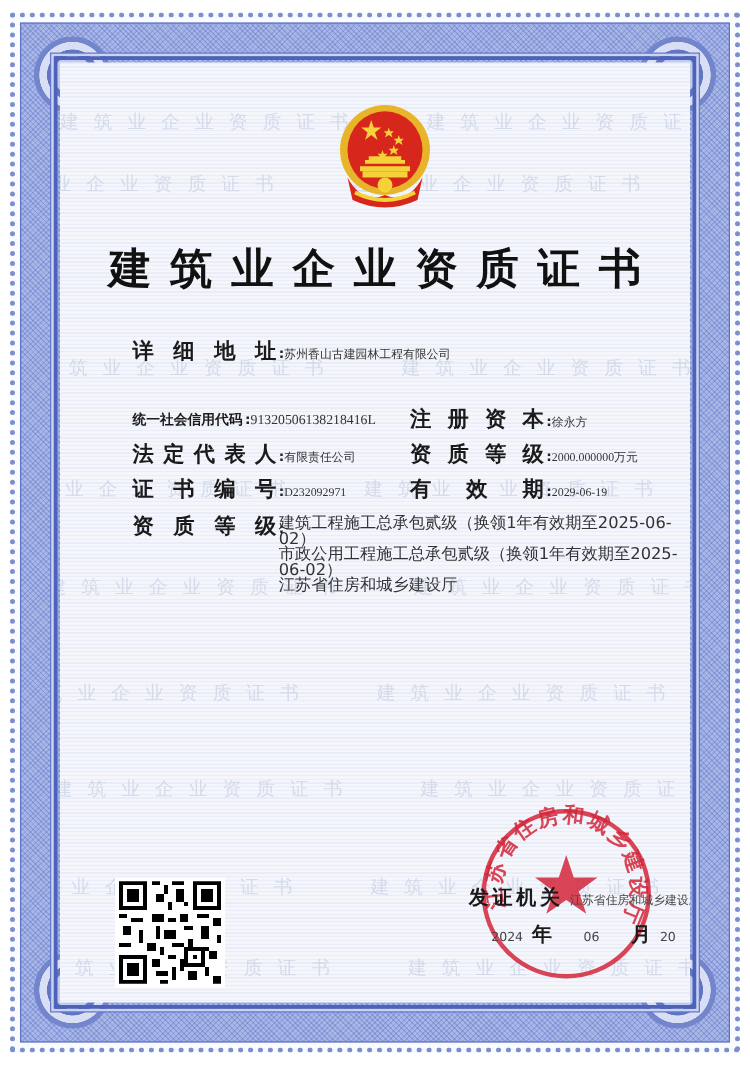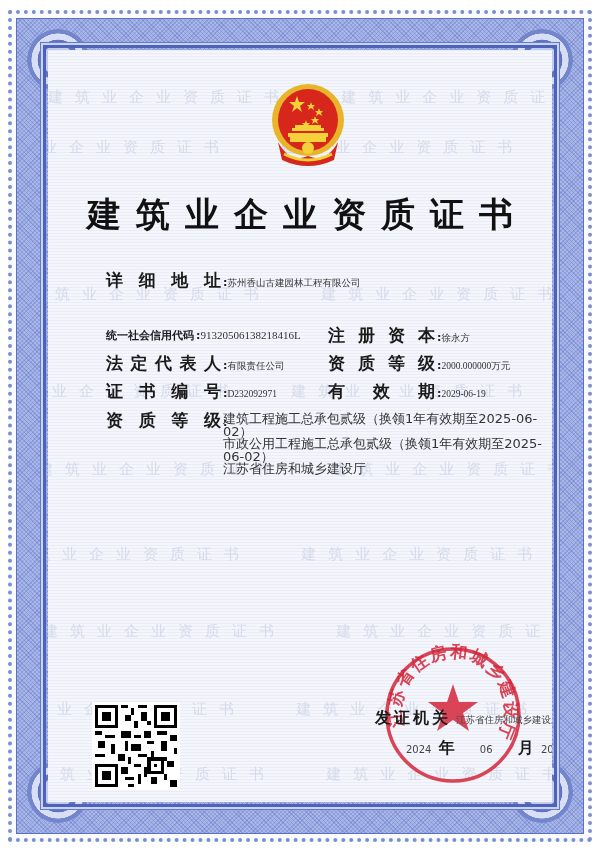--- a/index.html
+++ b/index.html
@@ -80,21 +80,21 @@
 
     .qr {
       position: absolute; left: 44px; top: 652px; width: 88px; height: 88px;
       background: #ffffff; padding: 3px;
     }
     .qr svg { width: 82px; height: 82px; display: block; }
 
     .issuer { position: absolute; left: 306px; top: 658px; white-space: nowrap; }
     .issuer .lab { font-weight: bold; font-size: 16px; letter-spacing: 3px; color: #1a1a1a; margin-left: 21px; }
     .issuer .v { font-size: 9.5px; color: #444; }
-    .date { position: absolute; left: 345px; top: 688px; white-space: nowrap; font-size: 10px; color: #444; margin-left: 13px; }
+    .date { position: absolute; left: 345px; top: 688px; white-space: nowrap; font-size: 10px; color: #444; }
     .date .u { font-weight: bold; font-size: 16px; color: #1a1a1a; }
 
     .seal {
       position: absolute; left: 330px; top: 590px; width: 150px; height: 150px;
       pointer-events: none;
     }
   </style>
 </head>
 <body>
 

